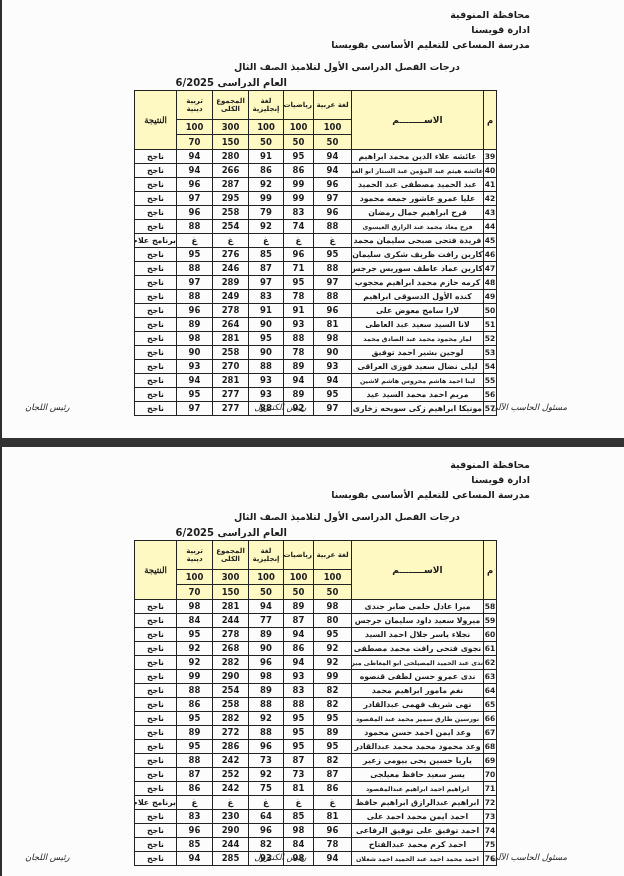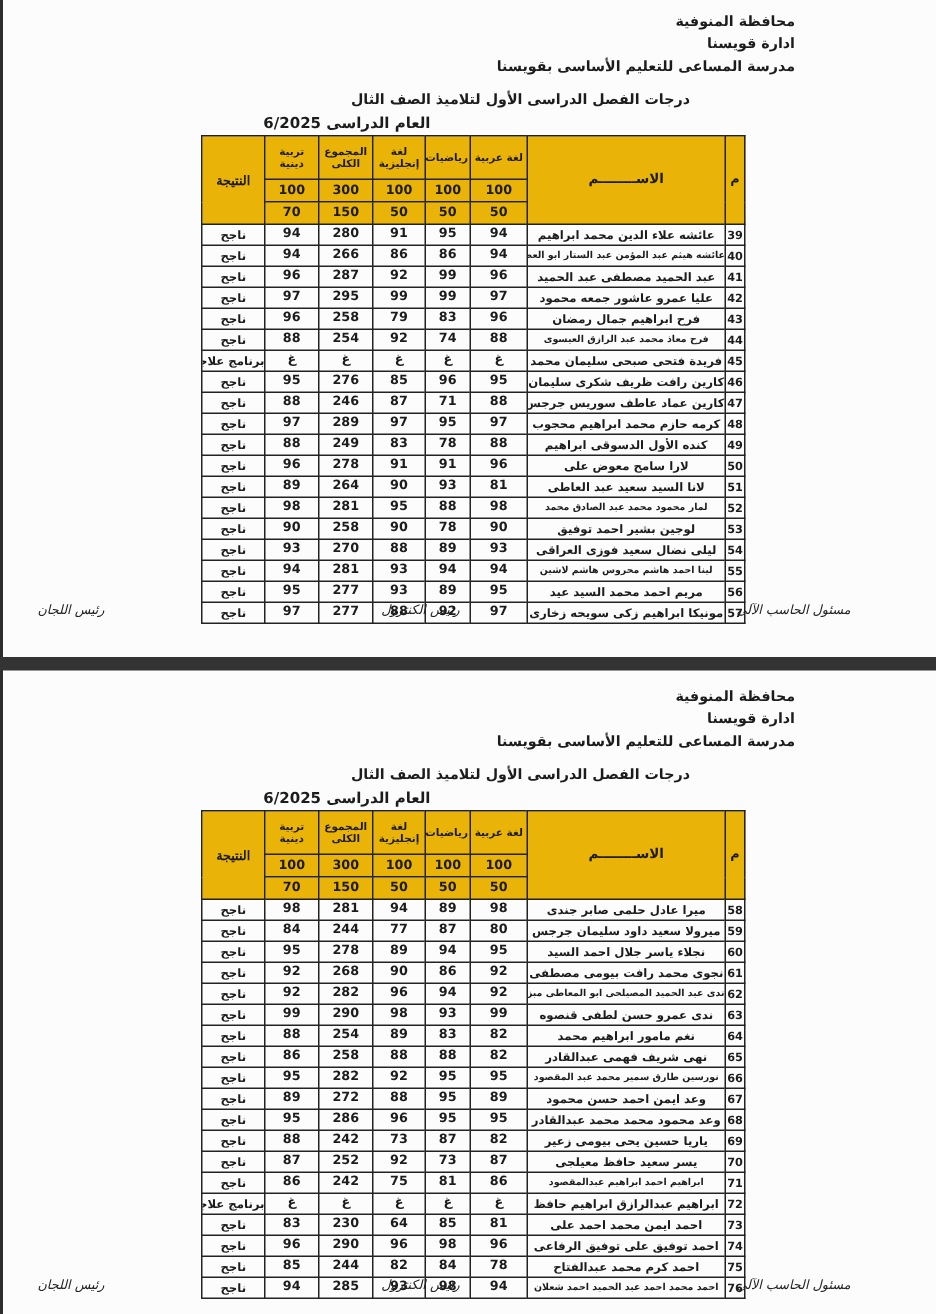--- a/index.html
+++ b/index.html
@@ -16,21 +16,21 @@
   #page2 { top:450px; height:426px; }
 
   .agency { position:absolute; top:7px; right:94px; text-align:right;
             font-weight:bold; font-size:9.5px; line-height:15px; }
   .doc-title { position:absolute; top:61px; right:164px; font-weight:bold; font-size:9.5px; }
   .doc-year  { position:absolute; top:77px; right:337px; font-weight:bold; font-size:10px; }
 
   table.grades { position:absolute; top:90px; right:127px; width:362px;
                  border-collapse:collapse; table-layout:fixed; direction:rtl; }
   .grades th, .grades td { border:1px solid #222; padding:0; text-align:center; vertical-align:middle; }
-  .grades thead th { background:#eab308; font-weight:bold; }
+  .grades thead th { background:#fef9c3; font-weight:bold; }
   th.sub-label { font-size:7px; line-height:8px; height:26px; padding:1px; }
   tr.hrow2 th, tr.hrow3 th { font-size:8.5px; height:14px; line-height:14px; }
   th.h-num    { font-size:8.5px; }
   th.h-name   { font-size:9px; letter-spacing:1px; }
   th.h-result { font-size:8.5px;font-family:Liberation Serif, serif; }
 
   .grades td { height:13px; line-height:13px; font-size:8.5px; font-weight:bold;
                white-space:nowrap; overflow:hidden; }
   .grades td.num    { font-size:7.5px;margin-left:36px; }
   .grades td.name   { font-size:7.8px; }
@@ -367,21 +367,21 @@
           <td class="name">نجلاء ياسر جلال احمد السيد</td>
           <td class="mark">95</td>
           <td class="mark">94</td>
           <td class="mark">89</td>
           <td class="mark">278</td>
           <td class="mark">95</td>
           <td class="result">ناجح</td>
         </tr>
         <tr>
           <td class="num">61</td>
-          <td class="name">نجوى محمد رافت بيومى مصطفى</td>
+          <td class="name">نجوى فتحى رافت محمد مصطفى</td>
           <td class="mark">92</td>
           <td class="mark">86</td>
           <td class="mark">90</td>
           <td class="mark">268</td>
           <td class="mark">92</td>
           <td class="result">ناجح</td>
         </tr>
         <tr>
           <td class="num">62</td>
           <td class="name tiny">ندى عبد الحميد المصيلحى ابو المعاطى مبز</td>

